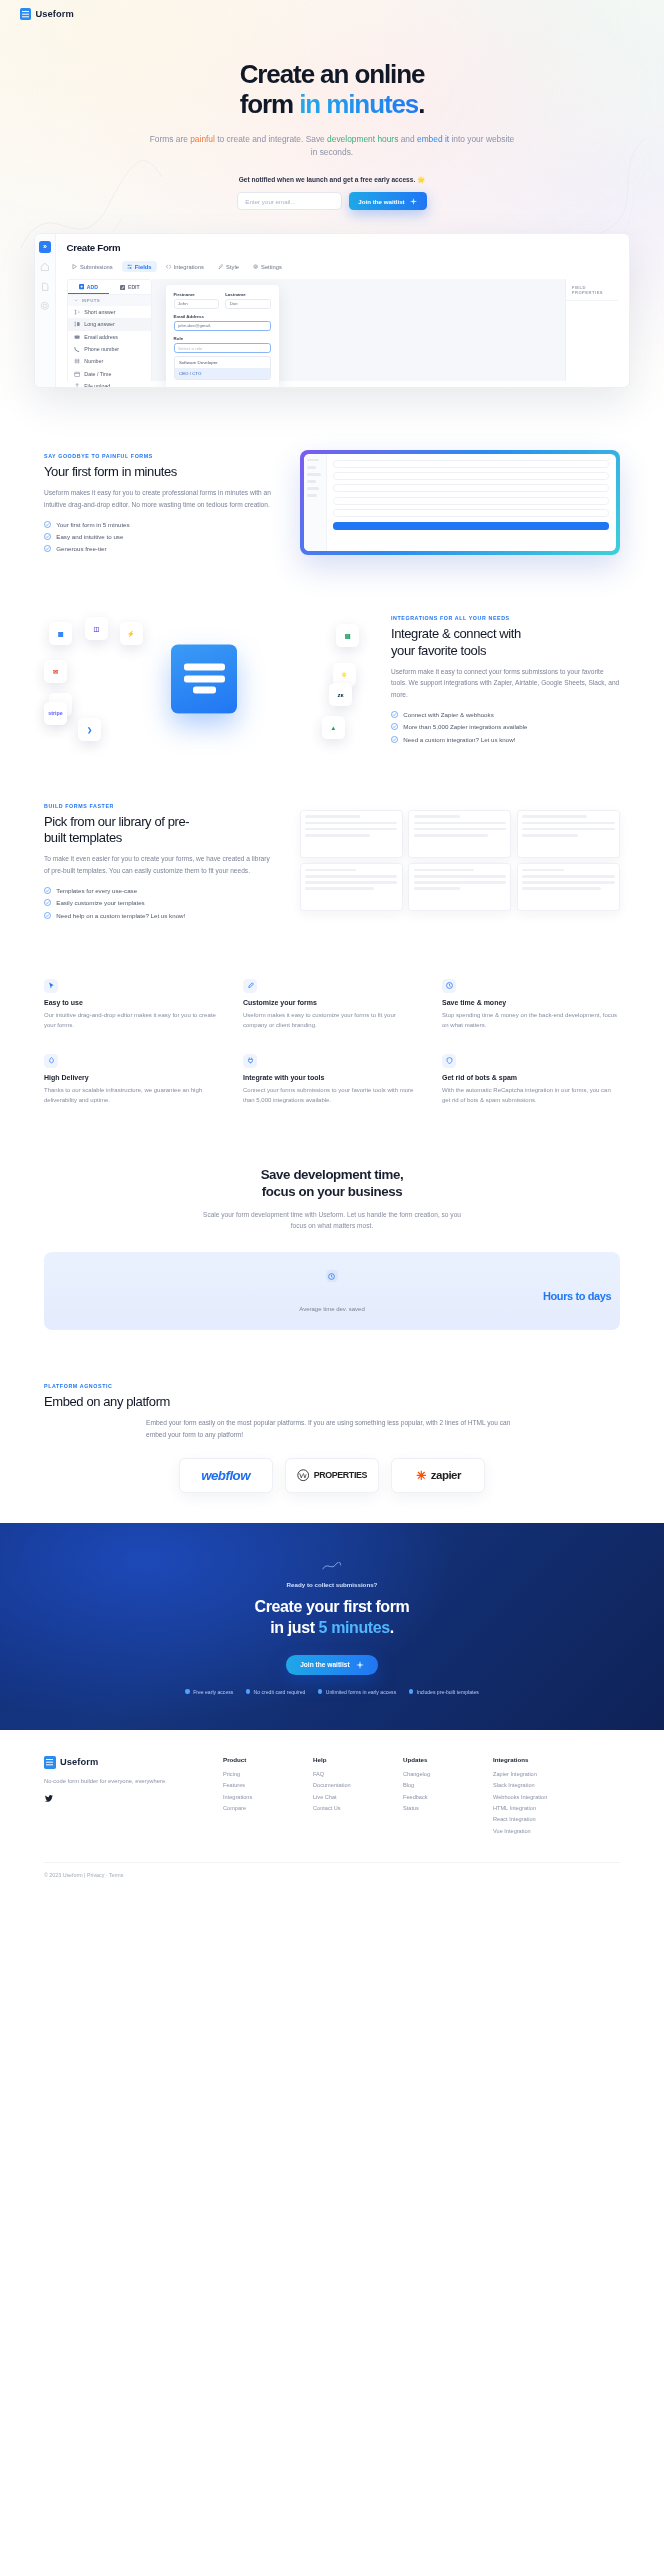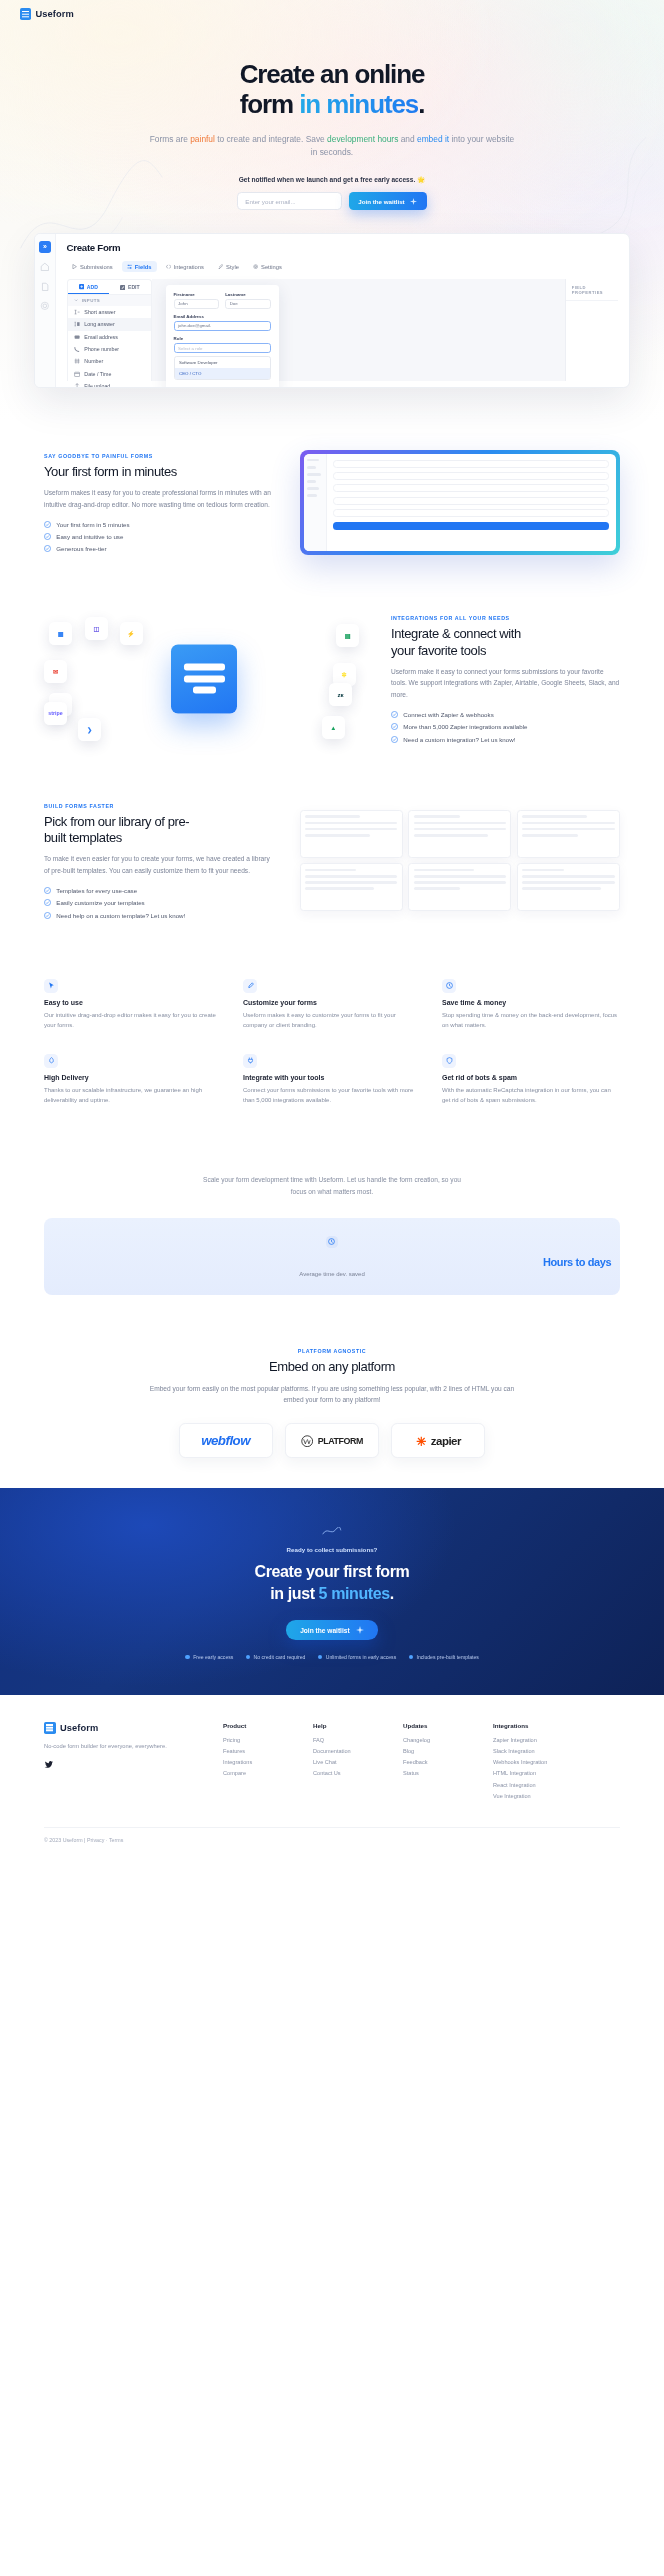--- a/index.html
+++ b/index.html
@@ -686,50 +686,54 @@
             </svg>
           </div>
         <div class="feat-t">Get rid of bots &amp; spam</div>
         <div class="feat-b">With the automatic ReCaptcha integration in our forms, you can get rid of bots &amp; spam submissions.</div>
       </div>
     </div>
   </section>
 
   <section class="section">
     <div class="center-head">
+      <h2>
+        <span>Save development time,</span><br>
+        <span>focus on your business</span>
+      </h2>
       <p>Scale your form development time with Useform. Let us handle the form creation, so you focus on what matters most.</p>
     </div>
     <div class="stats">
       <div class="stat">
         <div class="stat-ico">
             <svg width="7" height="7" viewBox="0 0 12 12">
               <circle cx="6" cy="6" r="5" fill="none" stroke="#2176f3" stroke-width="1.3"></circle>
               <path d="M6 3v3.2l2 1.3" fill="none" stroke="#2176f3" stroke-width="1.3"></path>
             </svg>
           </div>
         <div class="stat-v">Hours to days</div>
         <div class="stat-l">Average time dev. saved</div>
       </div>
     </div>
   </section>
 
-  <section class="section" style="text-align:center; padding-top:23px;">
+  <section class="section" style="padding-top:23px;">
     <div class="eyebrow">PLATFORM AGNOSTIC</div>
     <h2 class="sec-title">Embed on any platform</h2>
     <p class="sec-body" style="max-width:372px;margin:7px auto 0;">Embed your form easily on the most popular platforms. If you are using something less popular, with 2 lines of HTML you can embed your form to any platform!</p>
     <div class="plat-logos">
       <div class="plat">
         <span class="plat-webflow">webflow</span>
       </div>
       <div class="plat">
         <svg width="12.4" height="12.4" viewBox="0 0 16 16">
             <circle cx="8" cy="8" r="7" fill="none" stroke="#222" stroke-width="1.1"></circle>
             <path d="M3.4 5.5l2.2 6 1.6-4.4M8.2 5.5l2 6 1.6-4.6" fill="none" stroke="#222" stroke-width=".9"></path>
           </svg>
-        <span class="plat-wp">PLATFORM</span>
+        <span class="plat-wp">PROPERTIES</span>
       </div>
       <div class="plat">
         <svg width="10.6" height="10.6" viewBox="0 0 16 16">
             <path d="M8 1v14M1 8h14M3 3l10 10M13 3L3 13" stroke="#ff4f00" stroke-width="1.8"></path>
           </svg>
         <span class="plat-zap">zapier</span>
       </div>
     </div>
   </section>
 

